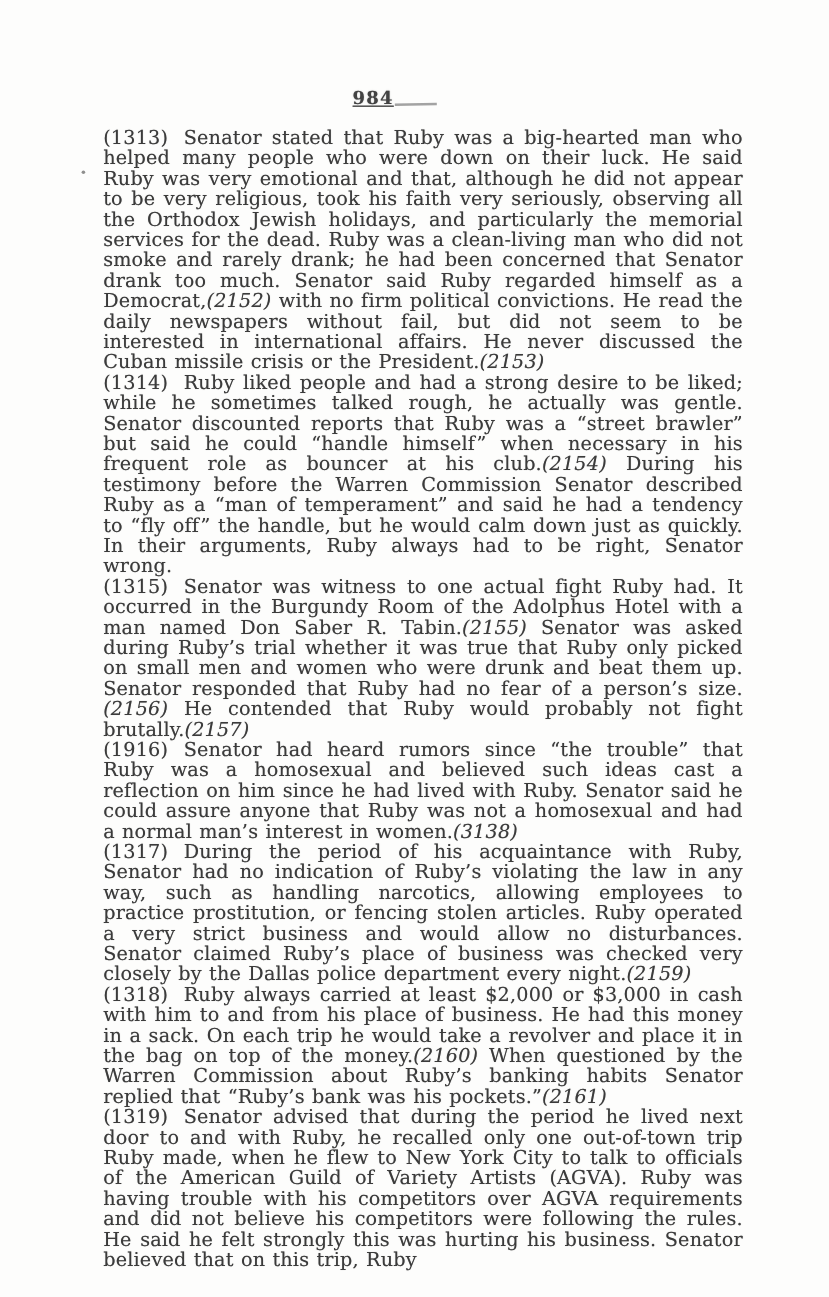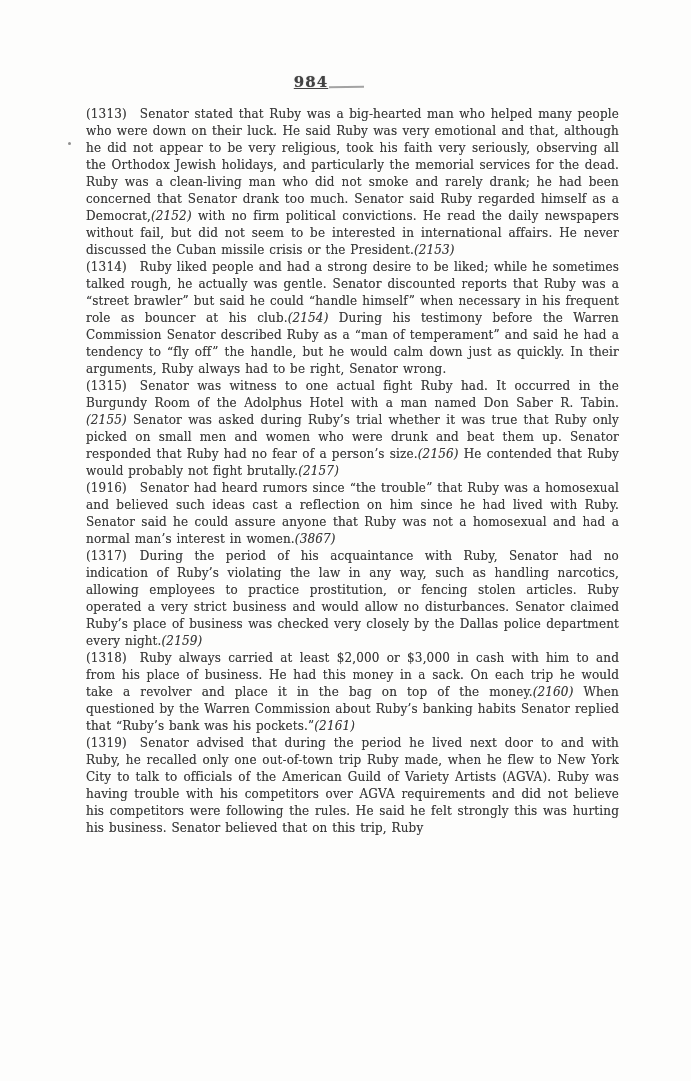--- a/index.html
+++ b/index.html
@@ -47,21 +47,21 @@
     height: 3px;
     border-radius: 50%;
     background: #6a6a6a;
     opacity: 0.75;
   }
   .text-block {
     position: absolute;
     top: 106px;
     left: 86px;
     width: 533px;
-    font-size: 12px;
+    font-size: 16px;
     line-height: 17px;
     letter-spacing: 0.15px;
     word-spacing: 0.8px;
     text-align: justify;
     hyphens: auto;
     color: #3b3b3b;
     text-shadow: 0 0 0.6px rgba(59,59,59,0.55);
   }
   .text-block p.para {
     margin: 0;
@@ -85,21 +85,21 @@
   <div class="speck"></div>
 
   <div class="text-block">
 
     <p class="para"><span class="pnum">(1313)</span><span class="ptext">Senator stated that Ruby was a big-hearted man who helped many people who were down on their luck. He said Ruby was very emotional and that, although he did not appear to be very religious, took his faith very seriously, observing all the Orthodox Jewish holidays, and particularly the memorial services for the dead. Ruby was a clean-living man who did not smoke and rarely drank; he had been concerned that Senator drank too much. Senator said Ruby regarded himself as a Democrat,<i class="cite">(2152)</i> with no firm political convictions. He read the daily newspapers without fail, but did not seem to be interested in international affairs. He never discussed the Cuban missile crisis or the President.<i class="cite">(2153)</i></span></p>
 
     <p class="para"><span class="pnum">(1314)</span><span class="ptext">Ruby liked people and had a strong desire to be liked; while he sometimes talked rough, he actually was gentle. Senator discounted reports that Ruby was a “street brawler” but said he could “handle himself” when necessary in his frequent role as bouncer at his club.<i class="cite">(2154)</i> During his testimony before the Warren Commission Senator described Ruby as a “man of temperament” and said he had a tendency to “fly off” the handle, but he would calm down just as quickly. In their arguments, Ruby always had to be right, Senator wrong.</span></p>
 
     <p class="para"><span class="pnum">(1315)</span><span class="ptext">Senator was witness to one actual fight Ruby had. It occurred in the Burgundy Room of the Adolphus Hotel with a man named Don Saber R. Tabin.<i class="cite">(2155)</i> Senator was asked during Ruby’s trial whether it was true that Ruby only picked on small men and women who were drunk and beat them up. Senator responded that Ruby had no fear of a person’s size.<i class="cite">(2156)</i> He contended that Ruby would probably not fight brutally.<i class="cite">(2157)</i></span></p>
 
-    <p class="para"><span class="pnum">(1916)</span><span class="ptext">Senator had heard rumors since “the trouble” that Ruby was a homosexual and believed such ideas cast a reflection on him since he had lived with Ruby. Senator said he could assure anyone that Ruby was not a homosexual and had a normal man’s interest in women.<i class="cite">(3867)</i></span></p>
+    <p class="para"><span class="pnum">(1916)</span><span class="ptext">Senator had heard rumors since “the trouble” that Ruby was a homosexual and believed such ideas cast a reflection on him since he had lived with Ruby. Senator said he could assure anyone that Ruby was not a homosexual and had a normal man’s interest in women.<i class="cite">(3138)</i></span></p>
 
     <p class="para"><span class="pnum">(1317)</span><span class="ptext">During the period of his acquaintance with Ruby, Senator had no indication of Ruby’s violating the law in any way, such as handling narcotics, allowing employees to practice prostitution, or fencing stolen articles. Ruby operated a very strict business and would allow no disturbances. Senator claimed Ruby’s place of business was checked very closely by the Dallas police department every night.<i class="cite">(2159)</i></span></p>
 
     <p class="para"><span class="pnum">(1318)</span><span class="ptext">Ruby always carried at least $2,000 or $3,000 in cash with him to and from his place of business. He had this money in a sack. On each trip he would take a revolver and place it in the bag on top of the money.<i class="cite">(2160)</i> When questioned by the Warren Commission about Ruby’s banking habits Senator replied that “Ruby’s bank was his pockets.”<i class="cite">(2161)</i></span></p>
 
     <p class="para"><span class="pnum">(1319)</span><span class="ptext">Senator advised that during the period he lived next door to and with Ruby, he recalled only one out-of-town trip Ruby made, when he flew to New York City to talk to officials of the American Guild of Variety Artists (AGVA). Ruby was having trouble with his competitors over AGVA requirements and did not believe his competitors were following the rules. He said he felt strongly this was hurting his business. Senator believed that on this trip, Ruby</span></p>
 
   </div>
 </div>
 

